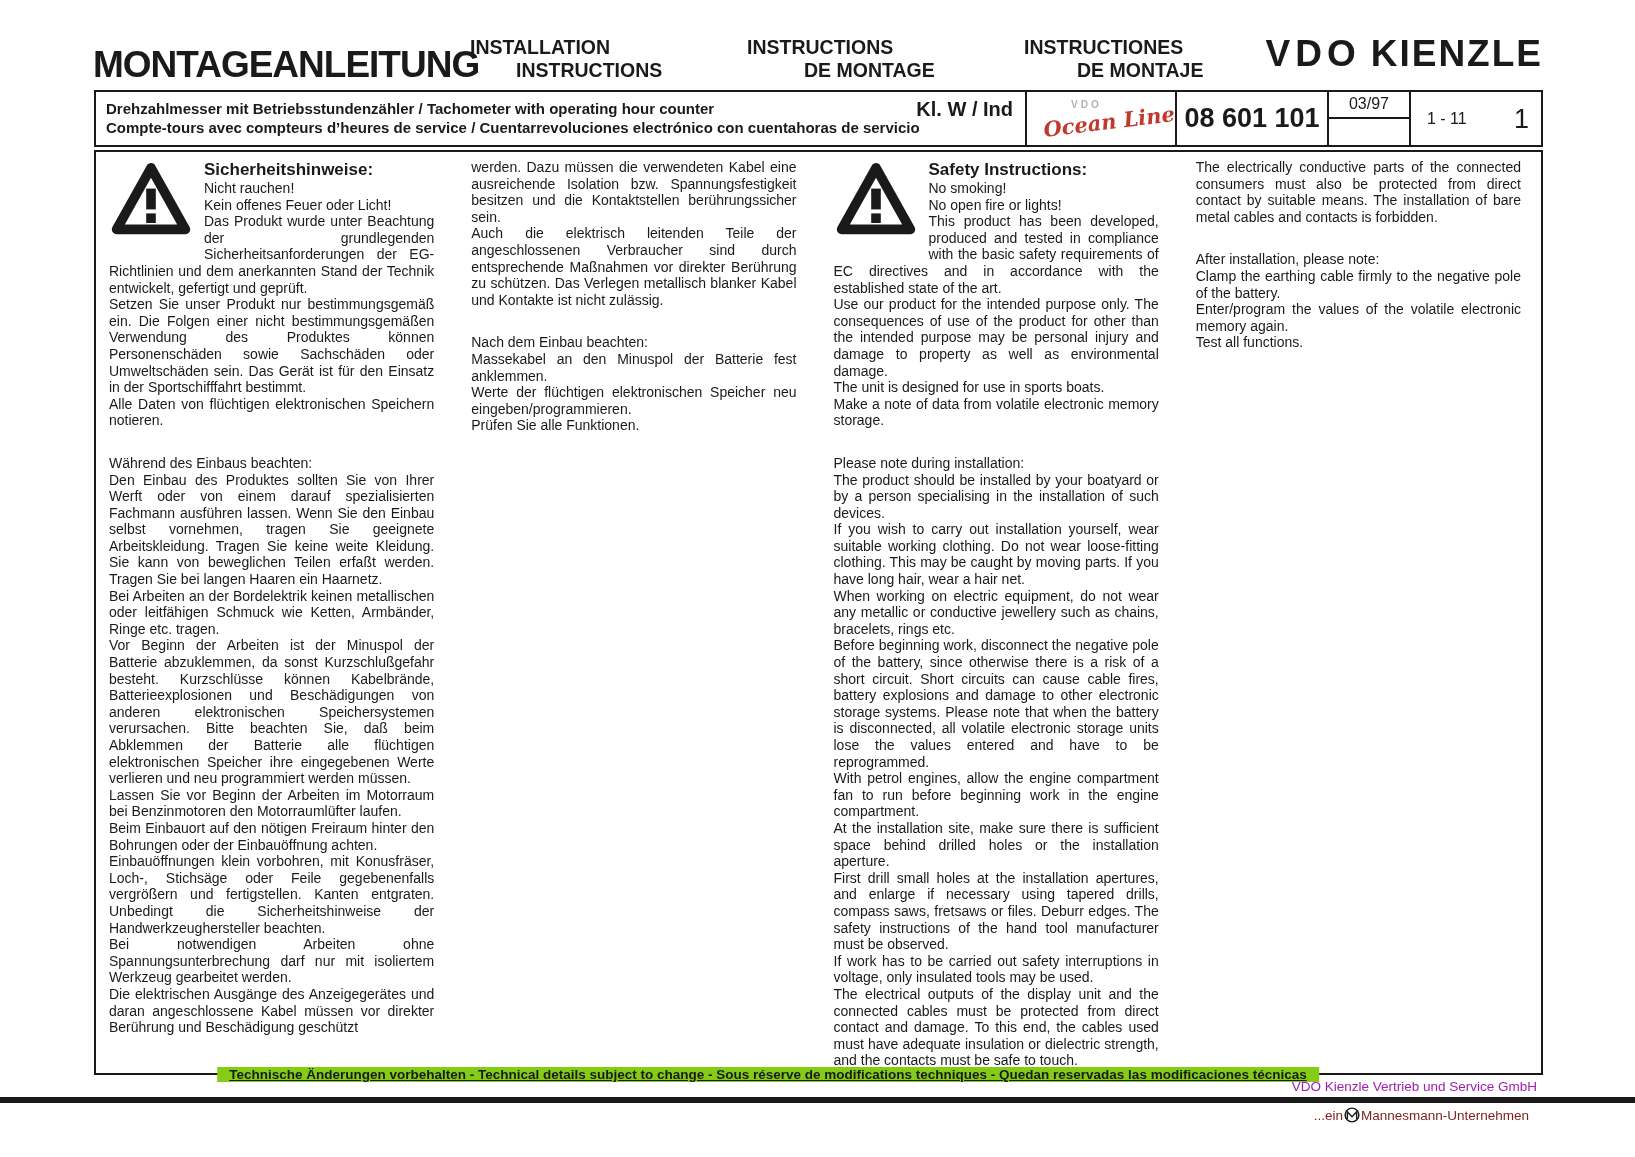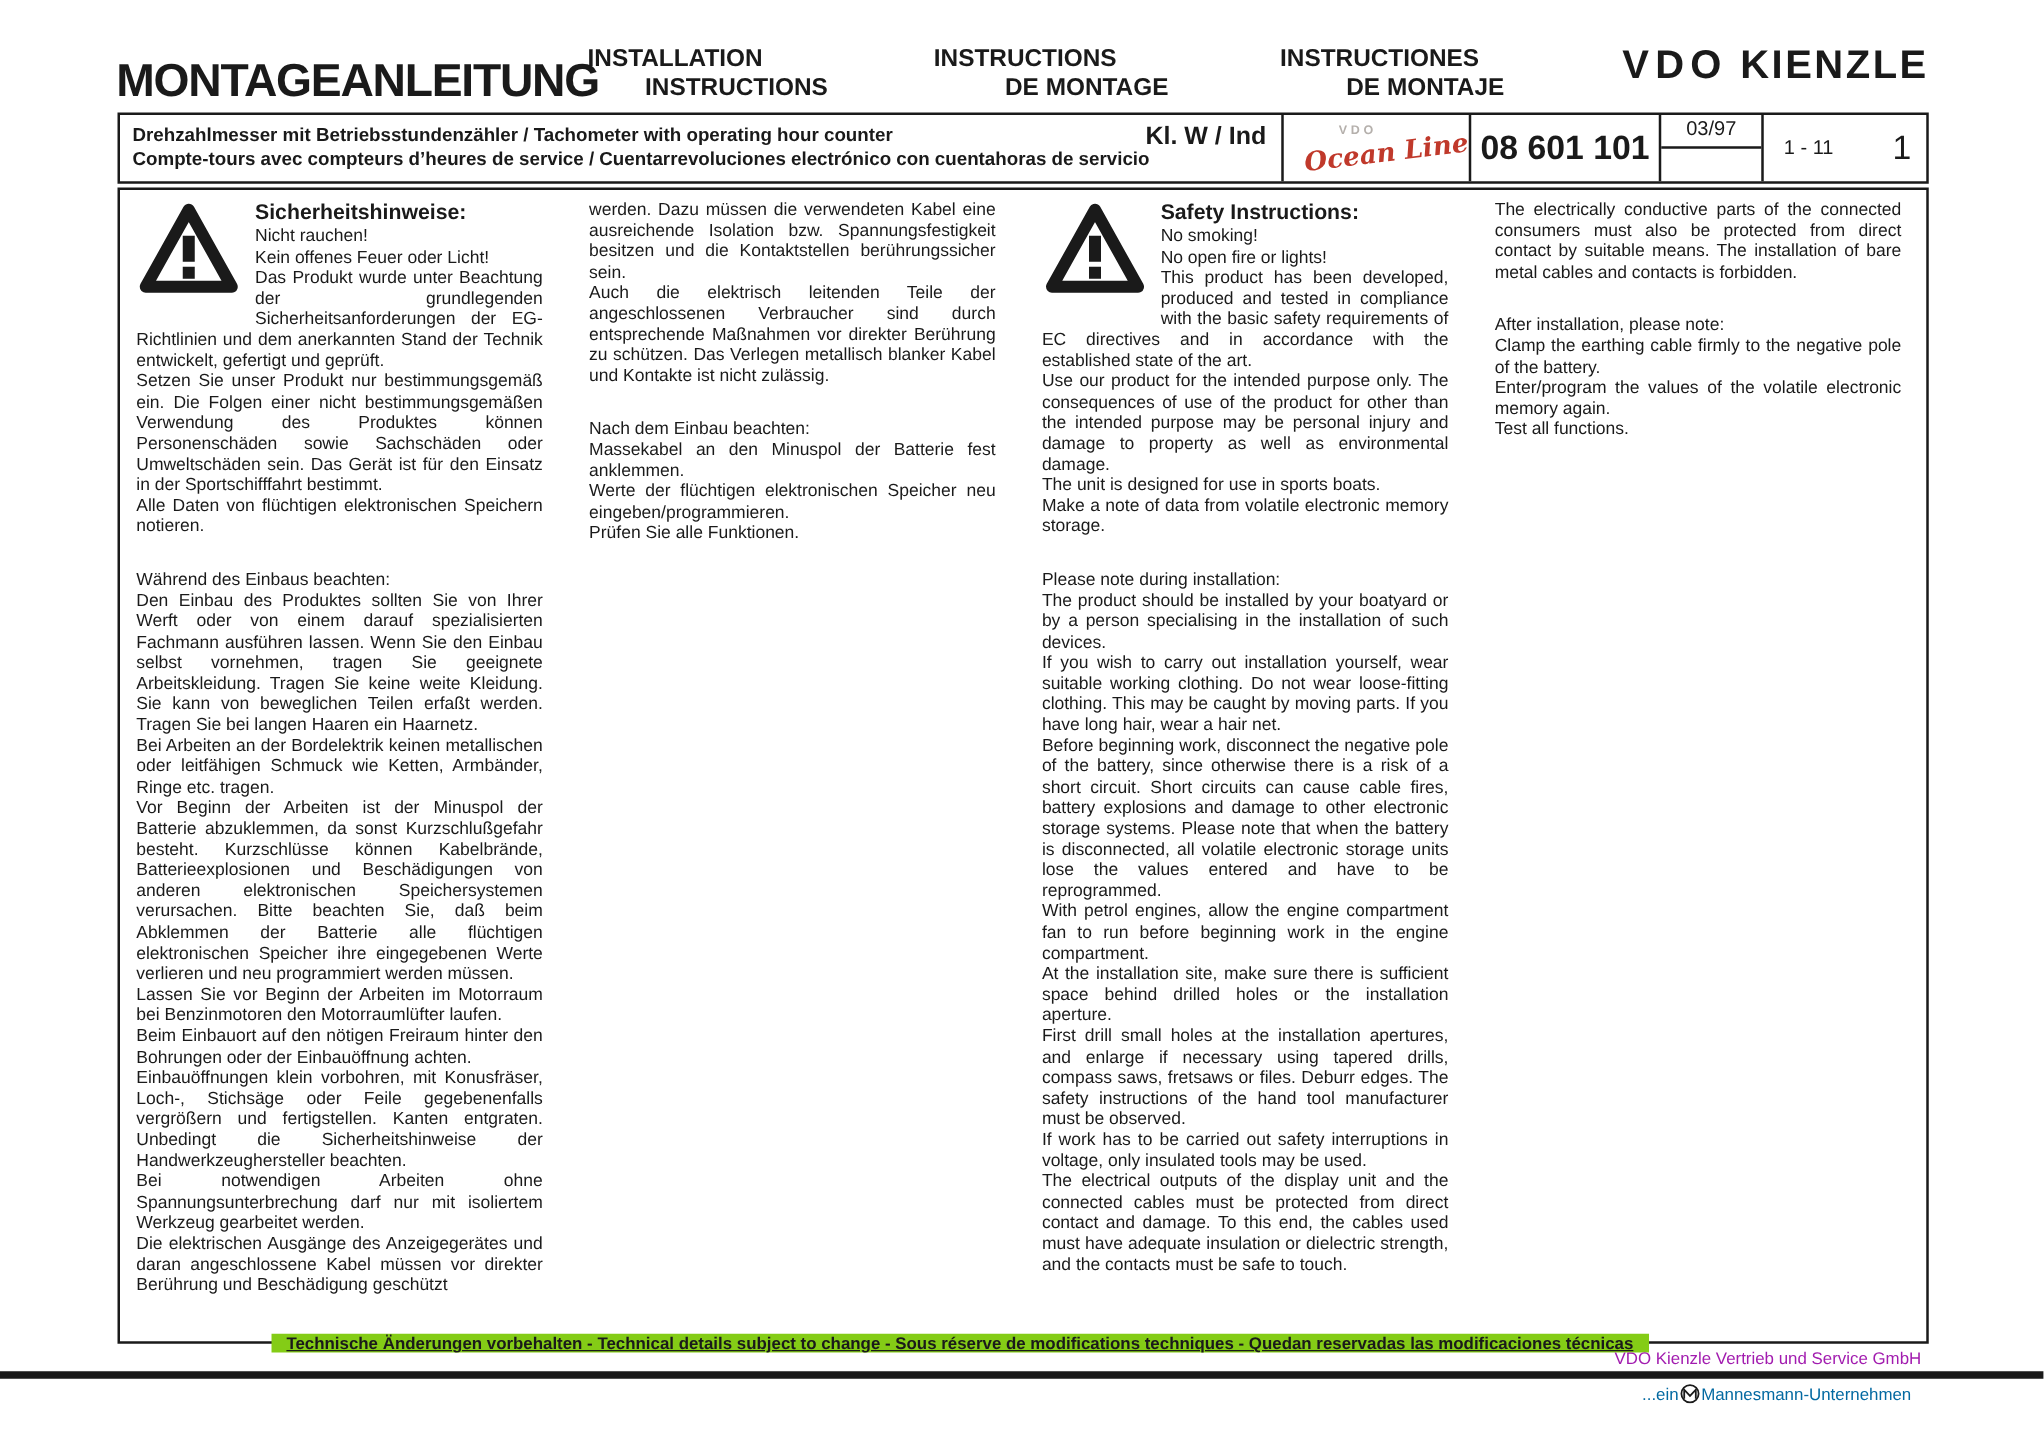--- a/index.html
+++ b/index.html
@@ -9,21 +9,21 @@
   .doc-title{position:absolute;left:93px;top:44px;font-size:37px;font-weight:bold;
              letter-spacing:-1px;}
   .subhead{position:absolute;top:36px;font-size:19.5px;font-weight:bold;line-height:23px;
            white-space:nowrap;}
   .subhead .l2{display:block;padding-left:46px;}
   .sub-en{left:470px;}
   .sub-fr{left:747px;}
   .sub-fr .l2{padding-left:57px;}
   .sub-es{left:1024px;}
   .sub-es .l2{padding-left:53px;}
-  .brand{position:absolute;top:33px;right:92px;font-size:32px;font-weight:bold;
+  .brand{position:absolute;top:33px;right:92px;font-size:37px;font-weight:bold;
          letter-spacing:2px;white-space:nowrap;margin-left:32px;}
   .brand .vdo{letter-spacing:5px;margin-right:10px;}
   
   .titlebox{position:absolute;left:94px;top:90px;width:1449px;height:57px;
             border:2.5px solid #1a1a1a;box-sizing:border-box;display:flex;}
   .tb-main{flex:1;position:relative;padding:7px 0 0 10px;box-sizing:border-box;}
   .tb-line{font-size:15px;font-weight:bold;line-height:19px;white-space:nowrap;}
   .tb-class{position:absolute;right:12px;top:6px;font-size:20px;font-weight:bold;}
   .tb-cell{border-left:2.5px solid #1a1a1a;box-sizing:border-box;display:flex;
            align-items:center;justify-content:center;}
@@ -49,21 +49,21 @@
   .col p{margin:0;}
   .col .gap{margin-top:26px;}
   .col-head{font-size:17px;font-weight:bold;line-height:21px;display:block;}
   .tri{float:left;width:80px;height:76px;margin:2px 13px 13px 2px;}
   
   .change-note{position:absolute;left:46.5%;bottom:-9px;transform:translateX(-50%);
                background:#84cc16;padding:0 12px;font-size:13.5px;font-weight:bold;
                white-space:nowrap;text-decoration:underline;}
   .gmbh{position:absolute;top:1079px;right:98px;font-size:13.5px;color:#a21caf;}
   .bar{position:absolute;left:0;top:1097px;width:1635px;height:6px;background:#1a1a1a;}
-  .mannesmann{position:absolute;top:1107px;right:106px;font-size:13.5px;color:#0369a1;
+  .mannesmann{position:absolute;top:1107px;right:106px;font-size:13.5px;color:#7f1d1d;
               display:flex;align-items:center;gap:1px;}
   .m-icon{display:inline-block;vertical-align:middle;}
 </style>
 </head>
 <body>
 
 <div class="page">
 
   <div class="doc-title">MONTAGEANLEITUNG</div>
   <div class="subhead sub-en"><span>INSTALLATION</span><span class="l2">INSTRUCTIONS</span></div>
@@ -135,20 +135,21 @@
       <span class="col-head">Safety Instructions:</span>
       <div>No smoking!</div>
       <div>No open fire or lights!</div>
       <p>This product has been developed, produced and tested in compliance with the basic safety requirements of EC directives and in accordance with the established state of the art.</p>
       <p>Use our product for the intended purpose only. The consequences of use of the product for other than the intended purpose may be personal injury and damage to property as well as environmental damage.</p>
       <p>The unit is designed for use in sports boats.</p>
       <p>Make a note of data from volatile electronic memory storage.</p>
       <p class="gap">Please note during installation:</p>
       <p>The product should be installed by your boatyard or by a person specialising in the installation of such devices.</p>
       <p>If you wish to carry out installation yourself, wear suitable working clothing. Do not wear loose-fitting clothing. This may be caught by moving parts. If you have long hair, wear a hair net.</p>
+      <p>When working on electric equipment, do not wear any metallic or conductive jewellery such as chains, bracelets, rings etc.</p>
       <p>Before beginning work, disconnect the negative pole of the battery, since otherwise there is a risk of a short circuit. Short circuits can cause cable fires, battery explosions and damage to other electronic storage systems. Please note that when the battery is disconnected, all volatile electronic storage units lose the values entered and have to be reprogrammed.</p>
       <p>With petrol engines, allow the engine compartment fan to run before beginning work in the engine compartment.</p>
       <p>At the installation site, make sure there is sufficient space behind drilled holes or the installation aperture.</p>
       <p>First drill small holes at the installation apertures, and enlarge if necessary using tapered drills, compass saws, fretsaws or files. Deburr edges. The safety instructions of the hand tool manufacturer must be observed.</p>
       <p>If work has to be carried out safety interruptions in voltage, only insulated tools may be used.</p>
       <p>The electrical outputs of the display unit and the connected cables must be protected from direct contact and damage. To this end, the cables used must have adequate insulation or dielectric strength, and the contacts must be safe to touch.</p>
     </div>
 
     <div class="col">
       <p>The electrically conductive parts of the connected consumers must also be protected from direct contact by suitable means. The installation of bare metal cables and contacts is forbidden.</p>

